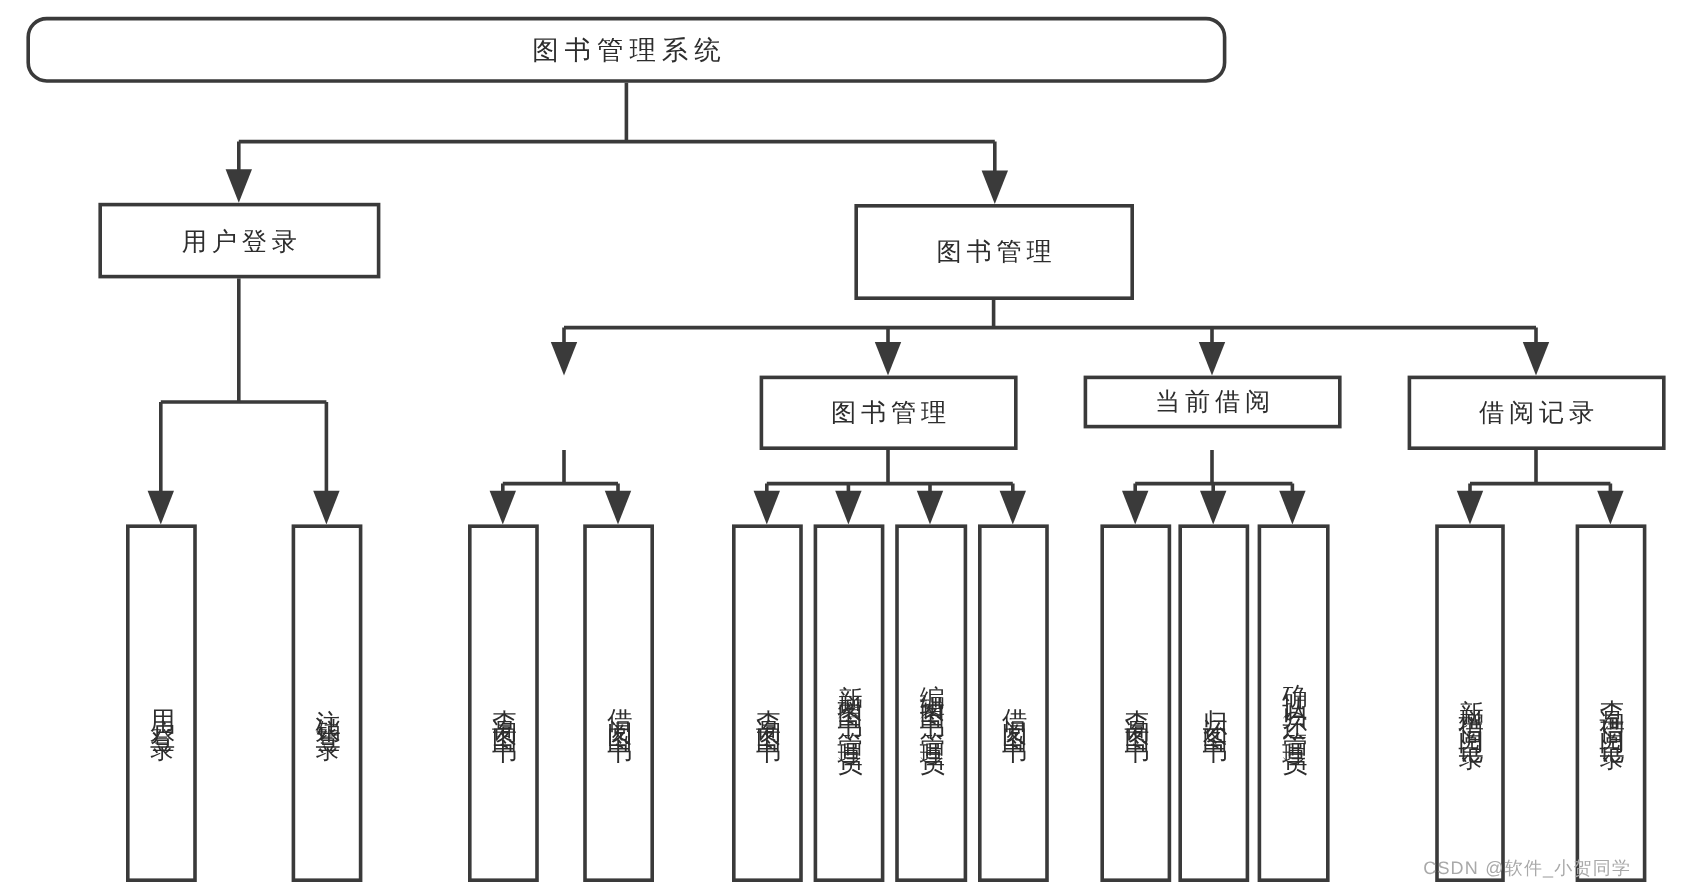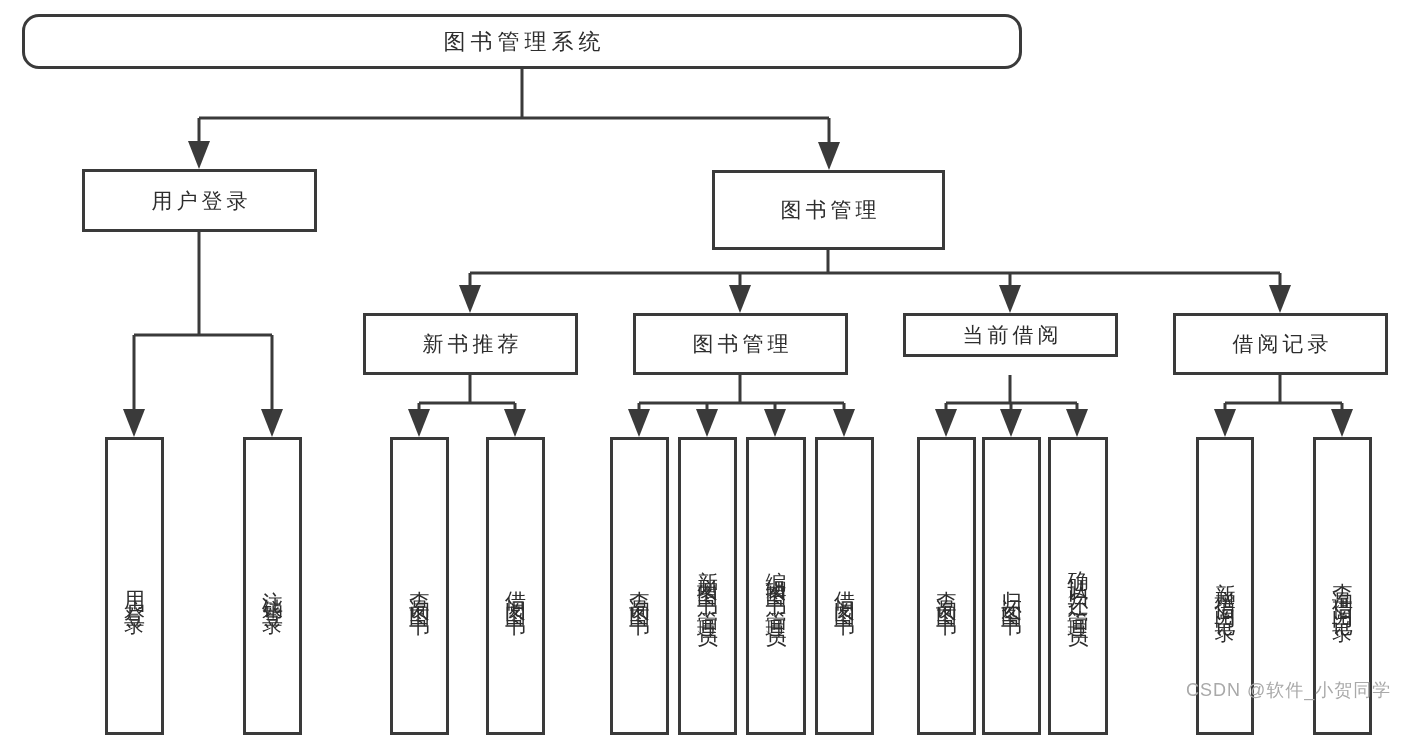--- a/index.html
+++ b/index.html
@@ -13,22 +13,22 @@
     border:3px solid #3a3a3a;display:flex;align-items:center;justify-content:center;
     color:#2d2d2d;z-index:2;
   }
   .h{font-size:21px;letter-spacing:4px;padding-left:4px;}
   .title{font-size:22px;letter-spacing:5px;padding-left:5px;border-radius:17px;}
   .v{
     writing-mode:vertical-rl;text-orientation:mixed;
     font-size:21px;letter-spacing:8px;padding-top:8px;
   }
   .watermark{
-    position:absolute;left:1186px;top:678px;z-index:5;
-    font-size:18px;color:#a9a9a9;letter-spacing:1px;white-space:nowrap;
+    position:absolute;left:1186px;top:714px;z-index:5;
+    font-size:15px;color:#a9a9a9;letter-spacing:1px;white-space:nowrap;
   }
 </style>
 </head>
 <body>
 
 <div class="canvas">
 
   <svg class="wires" width="1405" height="747" viewBox="0 0 1405 747">
     <g stroke="#3a3a3a" stroke-width="3" fill="none">
       <path d="M522 69 V118 M199 118 H829 M199 118 V162 M829 118 V163"></path>
@@ -60,21 +60,20 @@
       <polygon points="1214,409 1236,409 1225,437"></polygon>
       <polygon points="1331,409 1353,409 1342,437"></polygon>
     </g>
   </svg>
 
   <div class="node title" style="left:22px;top:14px;width:1000px;height:55px">图书管理系统</div>
 
   <div class="node h" style="left:82px;top:169px;width:235px;height:63px">用户登录</div>
   <div class="node h" style="left:712px;top:170px;width:233px;height:80px">图书管理</div>
 
-  <div class="node h" style="left:363px;top:313px;width:215px;height:62px">新书推荐</div>
   <div class="node h" style="left:633px;top:313px;width:215px;height:62px">图书管理</div>
   <div class="node h" style="left:903px;top:313px;width:215px;height:44px">当前借阅</div>
   <div class="node h" style="left:1173px;top:313px;width:215px;height:62px">借阅记录</div>
 
   <div class="node v" style="left:105px;top:437px;width:59px;height:298px">用户登录</div>
   <div class="node v" style="left:243px;top:437px;width:59px;height:298px">注销登录</div>
 
   <div class="node v" style="left:390px;top:437px;width:59px;height:298px">查询图书</div>
   <div class="node v" style="left:486px;top:437px;width:59px;height:298px">借阅图书</div>
 

